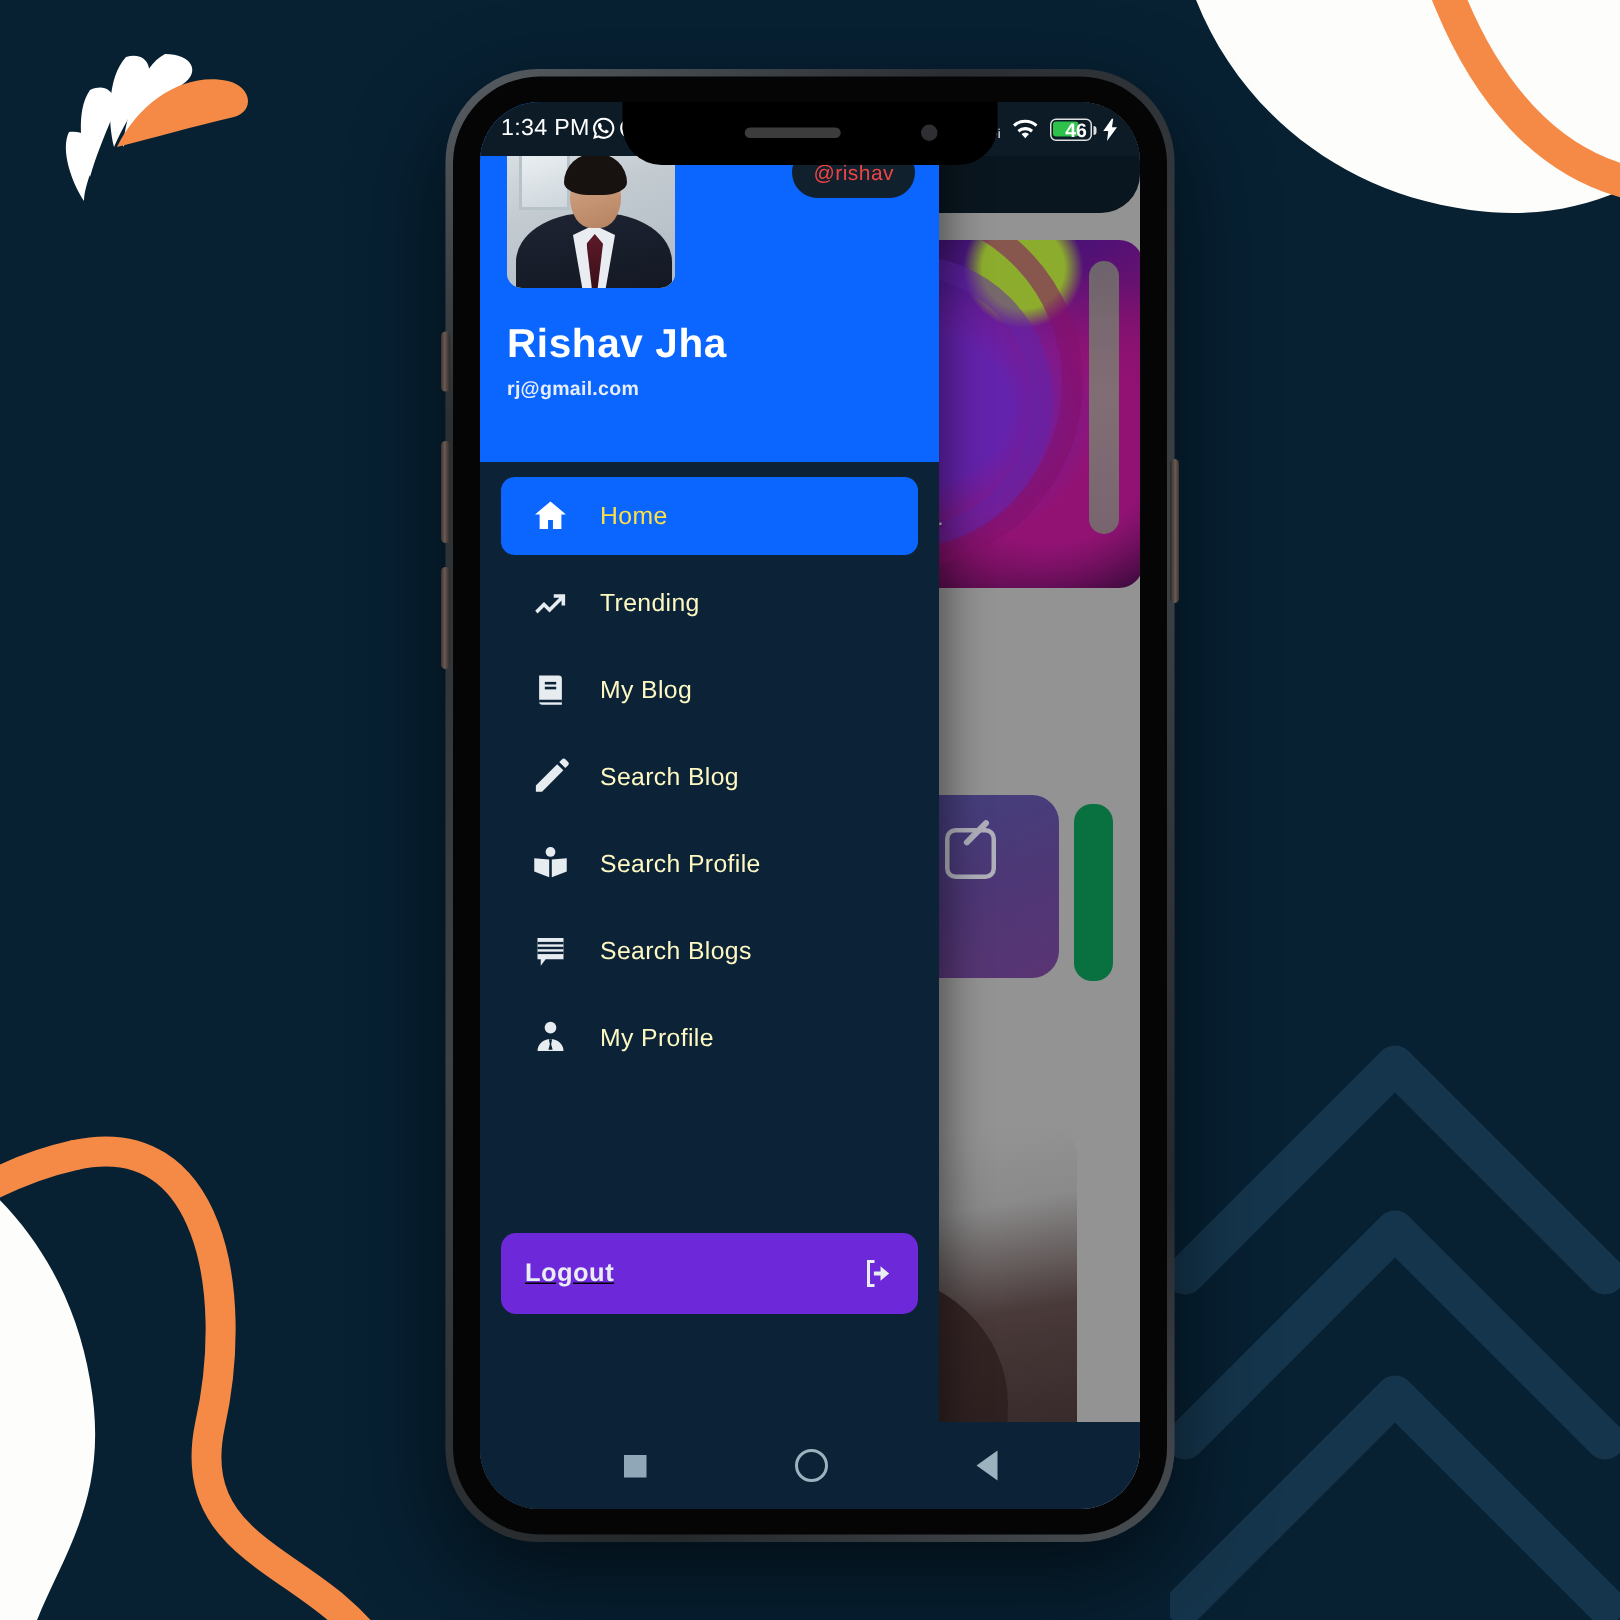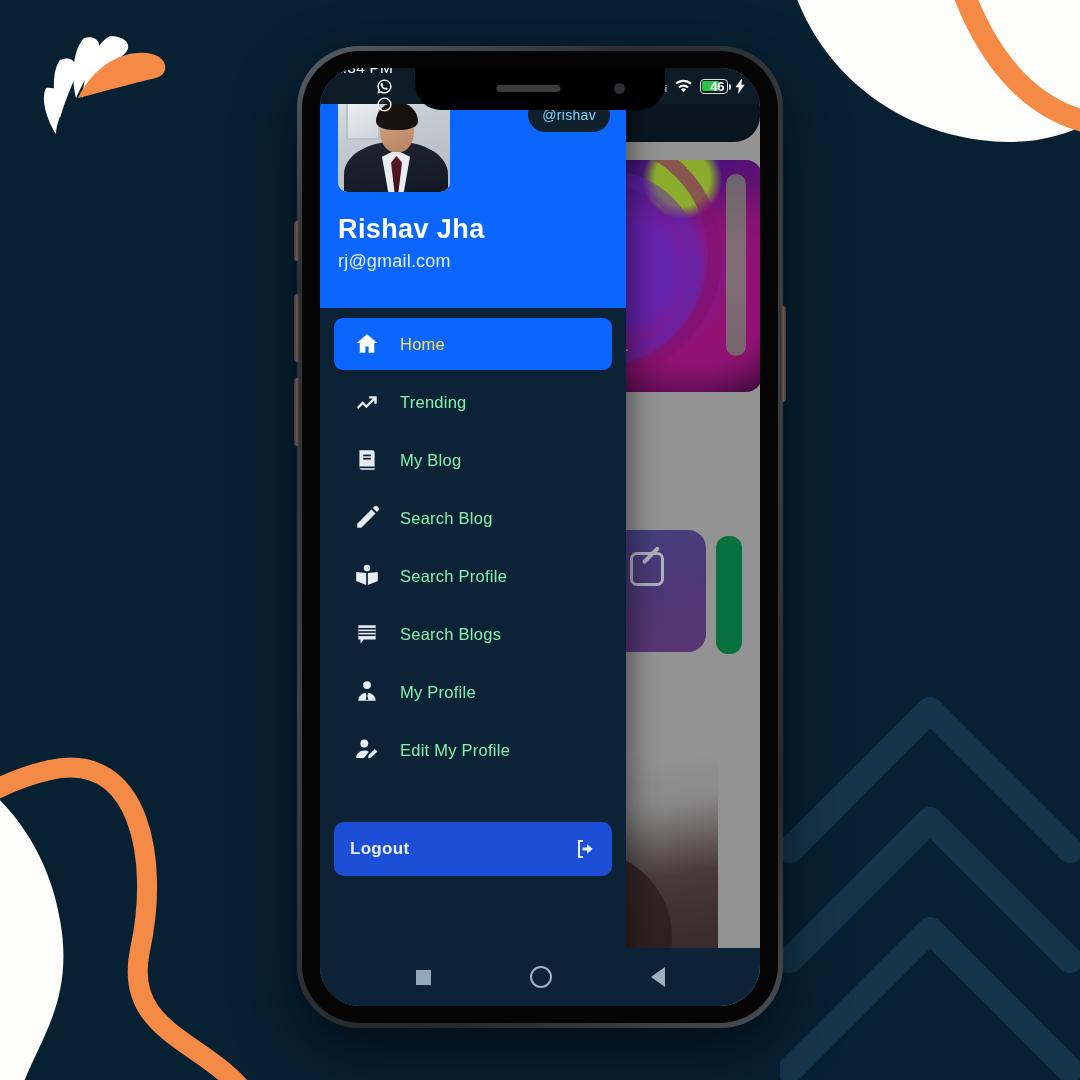--- a/index.html
+++ b/index.html
@@ -148,21 +148,21 @@
 
   
   .statusbar {
     position: absolute; left: 0; top: 0; right: 0; height: 36px;
     display: flex; align-items: center;
     padding: 0 14px;
     color: #fff; font-size: 15px;
     background: #0d1b26;
     z-index: 6;
   }
-  .sb-left { display: flex; align-items: flex-end; gap: 1px; flex-direction: column; }
+  .sb-left { display: flex; align-items: flex-start; gap: 1px; }
   .sb-right { margin-left: auto; display: flex; align-items: center; gap: 7px; }
   .sb-time { font-size: 15.5px; letter-spacing: .2px; }
   .wifi-label { font-size: 8.5px; line-height: 1; text-align: center; opacity: .95; }
   .wifi-label b { display: block; font-size: 7px; font-weight: 400; }
   .battery {
     position: relative;
     width: 28px; height: 15px;
     border: 1.6px solid #dfdfdf; border-radius: 4px;
     display: flex; align-items: center; justify-content: flex-end;
     padding: 1.4px;
@@ -249,57 +249,58 @@
     border-radius: 46% 46% 42% 42% / 52% 52% 48% 48%;
     background: linear-gradient(160deg,#d6a98b,#b5825f);
   }
   .avatar .hair {
     position: absolute; left: 38px; top: 14px; width: 42px; height: 28px;
     border-radius: 50% 50% 38% 38% / 70% 70% 30% 30%;
     background: #17120f;
   }
   .handle-chip {
     position: absolute; right: 16px; top: 30px;
-    background: #10202c; color: #7dd3fc;
+    background: #10202c; color: #ef4444;
     font-size: 14px; padding: 9px 14px; border-radius: 18px;
     letter-spacing: .3px;
   }
   .profile-name {
     margin-top: 22px;
     color: #fff; font-size: 27px; font-weight: 700; letter-spacing: .4px;
   }
   .profile-email {
-    margin-top: 6px; color: #e8eef9; font-size: 18px; letter-spacing: .2px;
+    margin-top: 6px; color: #e8eef9; font-size: 13px; letter-spacing: .2px; font-weight: bold;
   }
 
   .menu { padding: 10px 14px 0 14px; flex: 1; }
   .menu-item {
     display: flex; align-items: center;
     height: 52px; border-radius: 9px;
     padding: 0 10px; margin-bottom: 6px;
   }
   .menu-item.active { background: #0a66fe; }
   .menu-icon {
     width: 46px; flex: 0 0 46px;
     display: flex; align-items: center; justify-content: center;
     color: #e7ecf1;
   }
   .menu-item.active .menu-icon { color: #ffffff; }
   .menu-label {
-    color: #86efac; font-size: 16.5px; letter-spacing: .25px;
+    color: #fef9c3; font-size: 16.5px; letter-spacing: .25px;
     margin-left: 10px;
   }
   .menu-item.active .menu-label { color: #fde047; }
 
   .logout {
     margin: 6px 14px 0 14px;
     height: 54px; border-radius: 10px;
-    background: #1d4ed8;
+    background: #6d28d9;
     display: flex; align-items: center;
     padding: 0 14px 0 16px;
+    text-decoration: underline;
   }
   .logout-label { color: #e9eef3; font-size: 17px; font-weight: 700; letter-spacing: .3px; }
   .logout-icon { margin-left: auto; color: #e9eef3; display: flex; }
   .drawer-tail { height: 130px; }
 
   
   .navbar {
     position: absolute; left: 0; right: 0; bottom: 0; height: 58px;
     background: #0c2337;
     display: flex; align-items: center; justify-content: space-around;
@@ -511,30 +512,20 @@
             <span class="menu-icon">
               <svg width="26" height="26" viewBox="0 0 24 24">
                 <circle cx="12" cy="5.6" r="3.6" fill="currentColor"></circle>
                 <path d="M4 20c0-4.2 3.6-7.4 8-7.4s8 3.2 8 7.4Z" fill="currentColor"></path>
                 <path d="M11 12.8h2l-.6 3 .9 3.4h-2.6l.9-3.4Z" fill="#0c2337"></path>
               </svg>
             </span>
             <span class="menu-label">My Profile</span>
           </div>
 
-          <div class="menu-item">
-            <span class="menu-icon">
-              <svg width="26" height="26" viewBox="0 0 24 24">
-                <circle cx="9.5" cy="6" r="3.6" fill="currentColor"></circle>
-                <path d="M2 19.4c0-4 3.4-7 7.5-7 1.6 0 3.1.5 4.3 1.2L9.2 19.4Z" fill="currentColor"></path>
-                <path d="M13 19.6l.6-3 5.6-5.6 2.4 2.4-5.6 5.6Z" fill="currentColor"></path>
-              </svg>
-            </span>
-            <span class="menu-label">Edit My Profile</span>
-          </div>
 
         </div>
 
         <div class="logout">
           <span class="logout-label">Logout</span>
           <span class="logout-icon">
             <svg width="24" height="24" viewBox="0 0 24 24">
               <path d="M4 3h5v2H6v14h3v2H4Z" fill="currentColor"></path>
               <path d="M13 7.2 18.8 12 13 16.8v-3.4H8.6v-2.8H13Z" fill="currentColor"></path>
             </svg>

